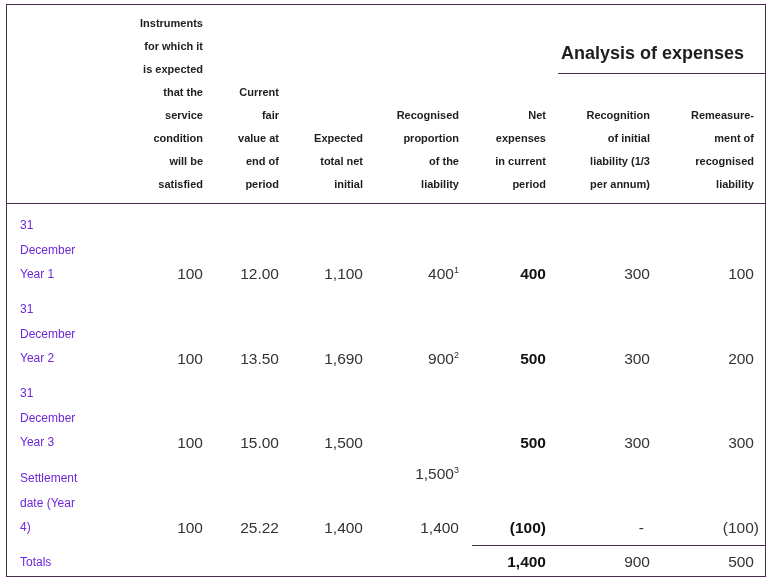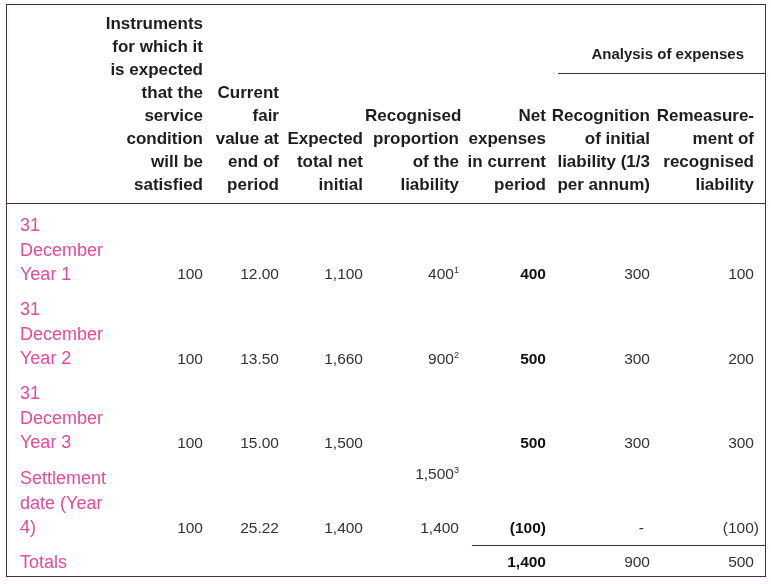--- a/index.html
+++ b/index.html
@@ -1,33 +1,33 @@
 <!DOCTYPE html>
 <html><head>
 <meta charset="utf-8">
 <style>
   html, body { margin:0; padding:0; background:#ffffff; }
   body { width:771px; height:584px; position:relative; overflow:hidden;
          font-family:"Liberation Sans", sans-serif; color:#222; }
   .frame { position:absolute; left:6px; top:4px; width:760px; height:573px;
            border:1.5px solid #4b2b4d; box-sizing:border-box; }
   .hline { position:absolute; height:0; border-top:1.5px solid #4b2b4d; }
-  .hdr { position:absolute; font-weight:bold; font-size:17px; line-height:23px;
+  .hdr { position:absolute; font-weight:bold; font-size:11px; line-height:23px;
          text-align:right; color:#1e1e1e; white-space:pre-line; }
   .cell { position:absolute; font-size:15.5px; line-height:24px; color:#333; text-align:right; white-space:nowrap; }
-  .lbl { position:absolute; font-size:18px; line-height:24.5px; color:#ec4899; text-align:left; white-space:pre-line; }
+  .lbl { position:absolute; font-size:12px; line-height:24.5px; color:#6d28d9; text-align:left; white-space:pre-line; }
   .bold { font-weight:bold; color:#111; }
   sup { font-size:9px; vertical-align:6px; line-height:0; }
 </style>
 </head>
 <body>
 
 <div class="frame"></div>
 
-<div class="hdr" style="left:560px; top:42px; width:184px; text-align:right; font-size:15px;">Analysis of expenses</div>
+<div class="hdr" style="left:560px; top:42px; width:184px; text-align:right; font-size:18px;">Analysis of expenses</div>
 <div class="hline" style="left:558px; top:73px; width:208px;"></div>
 
 <div class="hdr" style="left:83px; top:12px; width:120px;">Instruments
 for which it
 is expected
 that the
 service
 condition
 will be
 satisfied</div>
@@ -67,21 +67,21 @@
 <div class="cell" style="left:365px; top:262px; width:94px;"><span>400</span><sup>1</sup></div>
 <div class="cell bold" style="left:462px; top:262px; width:84px;">400</div>
 <div class="cell" style="left:548px; top:262px; width:102px;">300</div>
 <div class="cell" style="left:653px; top:262px; width:101px;">100</div>
 
 <div class="lbl" style="left:20px; top:297px;">31
 December
 Year 2</div>
 <div class="cell" style="left:120px; top:347px; width:83px;">100</div>
 <div class="cell" style="left:205px; top:347px; width:74px;">13.50</div>
-<div class="cell" style="left:283px; top:347px; width:80px;">1,660</div>
+<div class="cell" style="left:283px; top:347px; width:80px;">1,690</div>
 <div class="cell" style="left:365px; top:347px; width:94px;"><span>900</span><sup>2</sup></div>
 <div class="cell bold" style="left:462px; top:347px; width:84px;">500</div>
 <div class="cell" style="left:548px; top:347px; width:102px;">300</div>
 <div class="cell" style="left:653px; top:347px; width:101px;">200</div>
 
 <div class="lbl" style="left:20px; top:381px;">31
 December
 Year 3</div>
 <div class="cell" style="left:120px; top:431px; width:83px;">100</div>
 <div class="cell" style="left:205px; top:431px; width:74px;">15.00</div>

